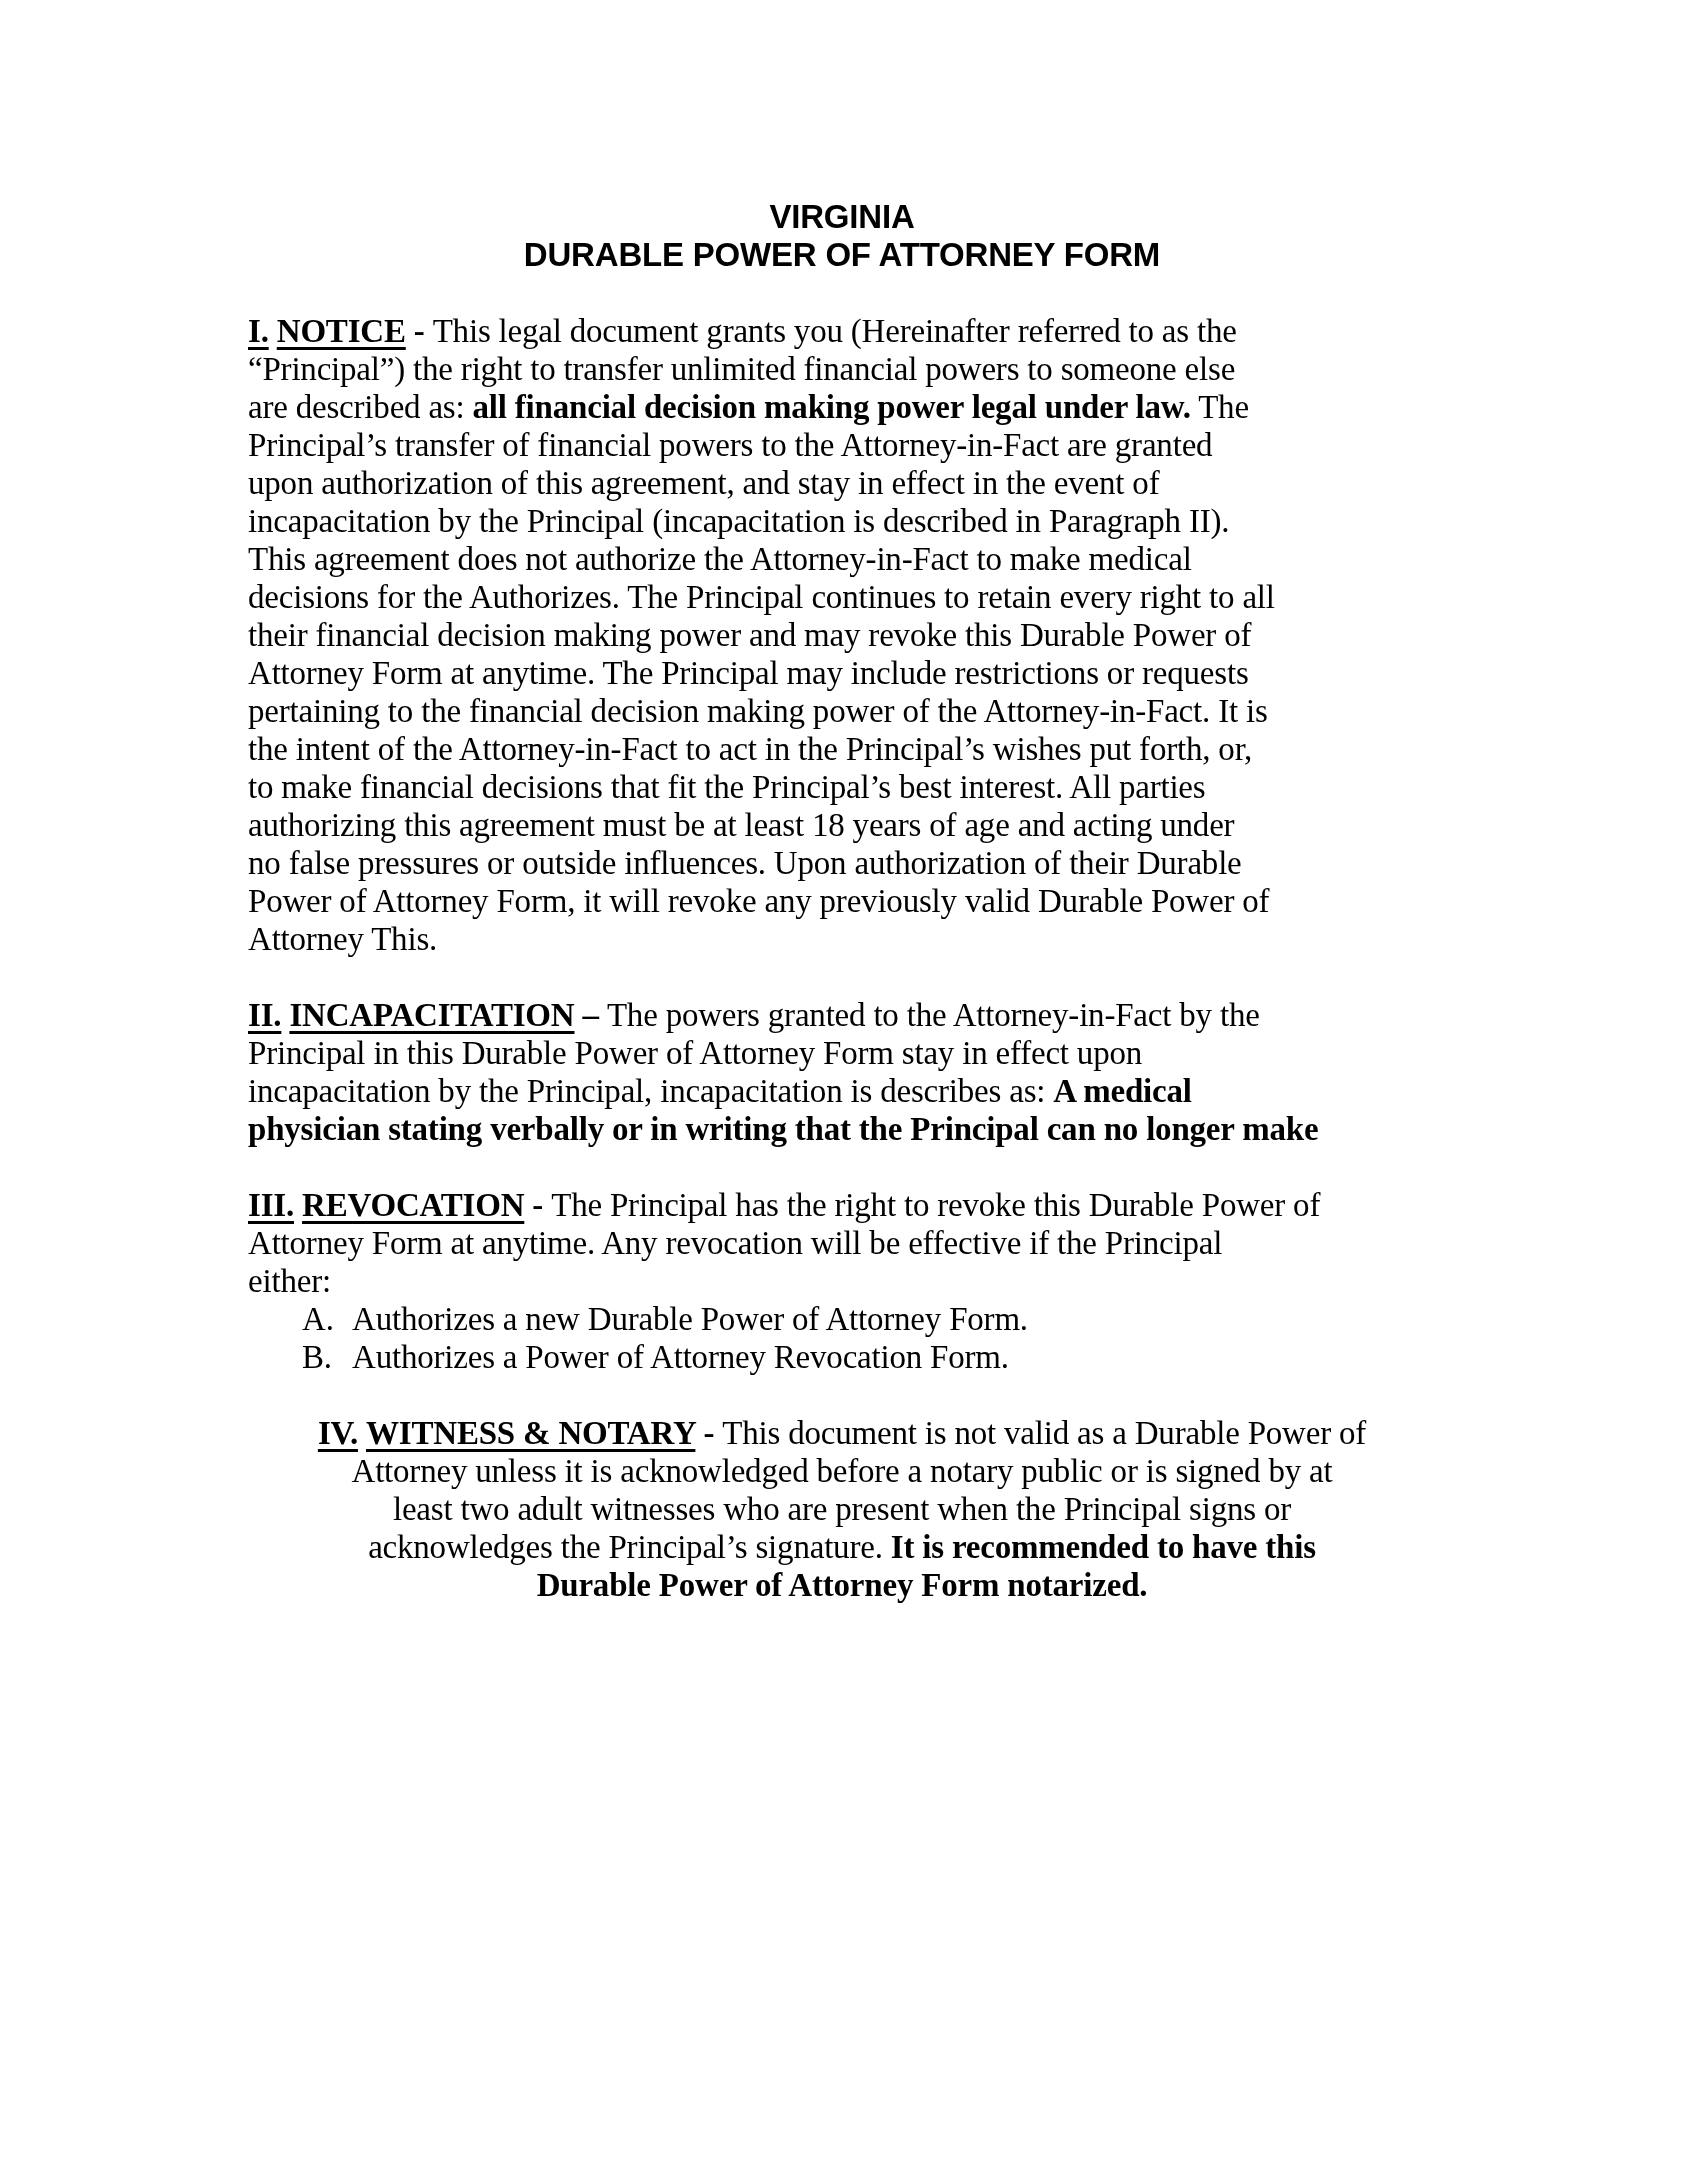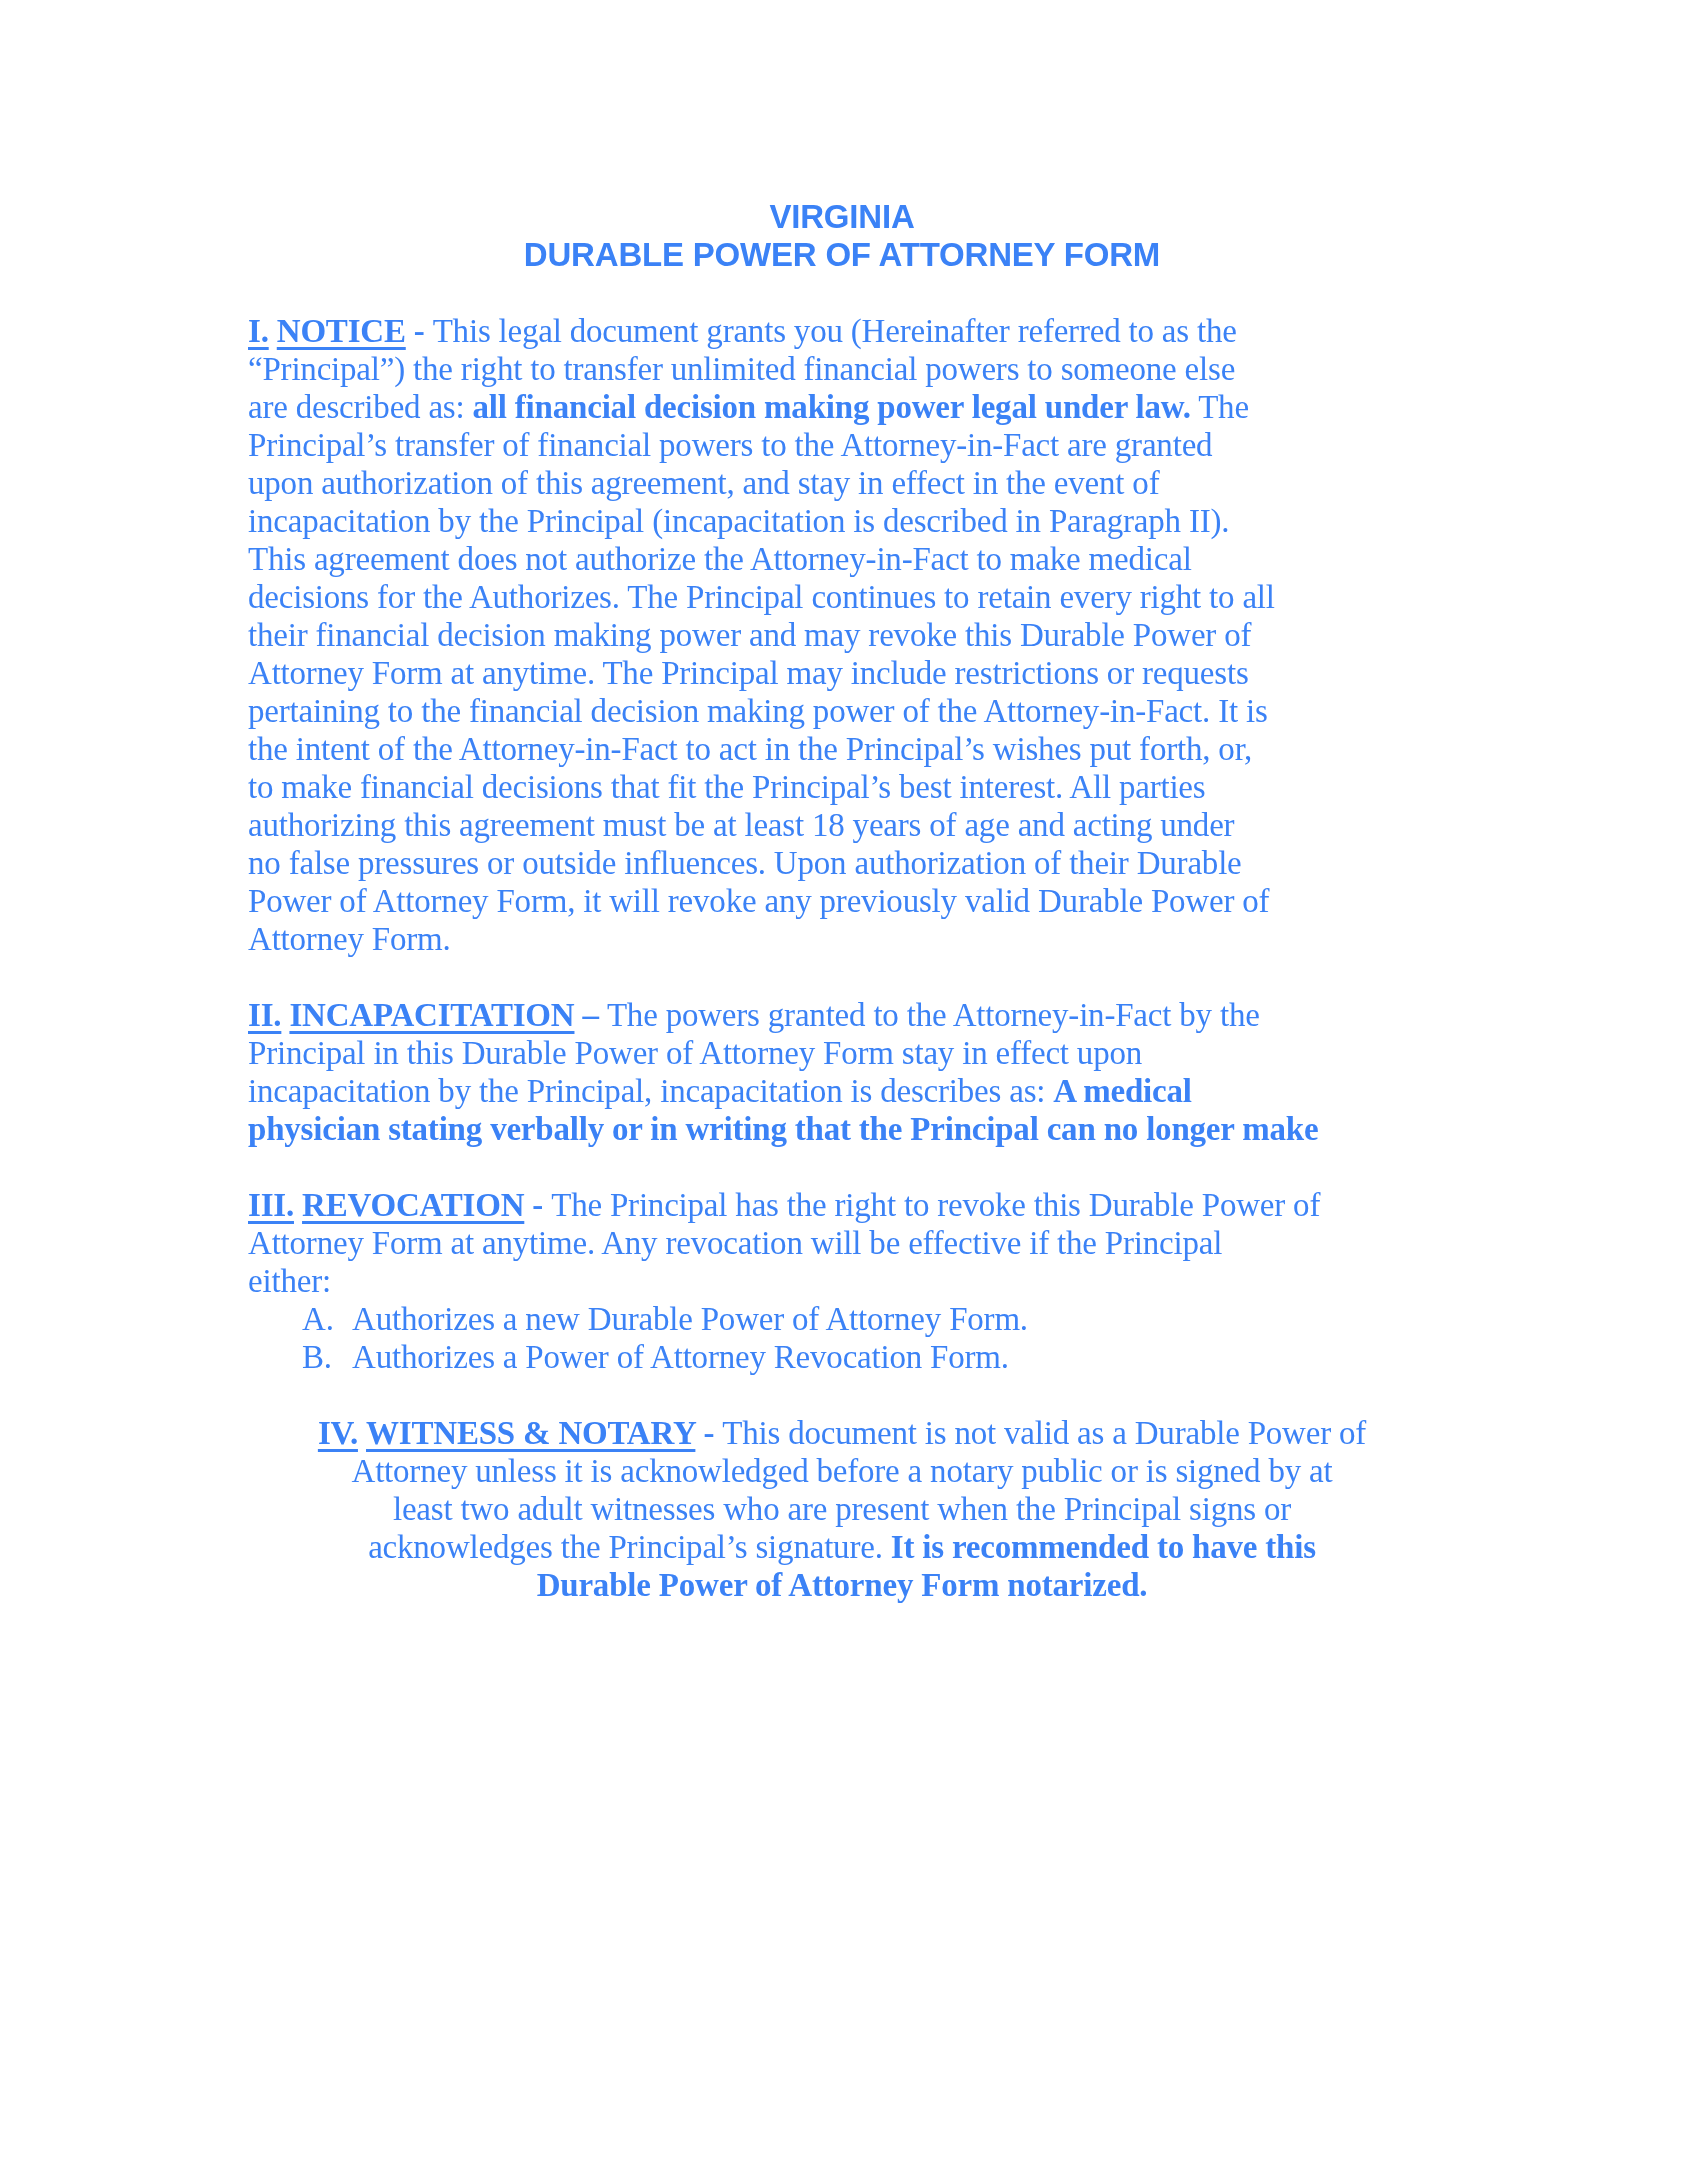--- a/index.html
+++ b/index.html
@@ -16,21 +16,21 @@
     font-family: "Liberation Sans", sans-serif;
   }
   .content {
     position: absolute;
     left: 248px;
     top: 198px;
     width: 1188px;
     font-size: 33px;
     line-height: 38px;
     letter-spacing: -0.2px;
-    color: #3b82f6;
+    color: #000000;
   }
   .doc-title {
     text-align: center;
     font-weight: 700;
     margin: 0 0 38px 0;
   }
   .doc-title .title-line { display: block; }
   .paragraph {
     margin: 0 0 38px 0;
   }
@@ -72,21 +72,21 @@
           <div class="text-line"><span>This agreement does not authorize the Attorney-in-Fact to make medical</span></div>
           <div class="text-line"><span>decisions for the Authorizes. The Principal continues to retain every right to all</span></div>
           <div class="text-line"><span>their financial decision making power and may revoke this Durable Power of</span></div>
           <div class="text-line"><span>Attorney Form at anytime. The Principal may include restrictions or requests</span></div>
           <div class="text-line"><span>pertaining to the financial decision making power of the Attorney-in-Fact. It is</span></div>
           <div class="text-line"><span>the intent of the Attorney-in-Fact to act in the Principal’s wishes put forth, or,</span></div>
           <div class="text-line"><span>to make financial decisions that fit the Principal’s best interest. All parties</span></div>
           <div class="text-line"><span>authorizing this agreement must be at least 18 years of age and acting under</span></div>
           <div class="text-line"><span>no false pressures or outside influences. Upon authorization of their Durable</span></div>
           <div class="text-line"><span>Power of Attorney Form, it will revoke any previously valid Durable Power of</span></div>
-          <div class="text-line"><span>Attorney Form.</span></div>
+          <div class="text-line"><span>Attorney This.</span></div>
         </div>
         <div class="paragraph">
           <div class="text-line"><span class="seg-bold seg-underline">II.</span><span> </span><span class="seg-bold seg-underline">INCAPACITATION</span><span class="seg-bold"> – </span><span>The powers granted to the Attorney-in-Fact by the</span></div>
           <div class="text-line"><span>Principal in this Durable Power of Attorney Form stay in effect upon</span></div>
           <div class="text-line"><span>incapacitation by the Principal, incapacitation is describes as: </span><span class="seg-bold">A medical</span></div>
           <div class="text-line"><span class="seg-bold">physician stating verbally or in writing that the Principal can no longer make</span></div>
         </div>
         <div class="paragraph">
           <div class="text-line"><span class="seg-bold seg-underline">III.</span><span> </span><span class="seg-bold seg-underline">REVOCATION</span><span class="seg-bold"> - </span><span>The Principal has the right to revoke this Durable Power of</span></div>
           <div class="text-line"><span>Attorney Form at anytime. Any revocation will be effective if the Principal</span></div>

